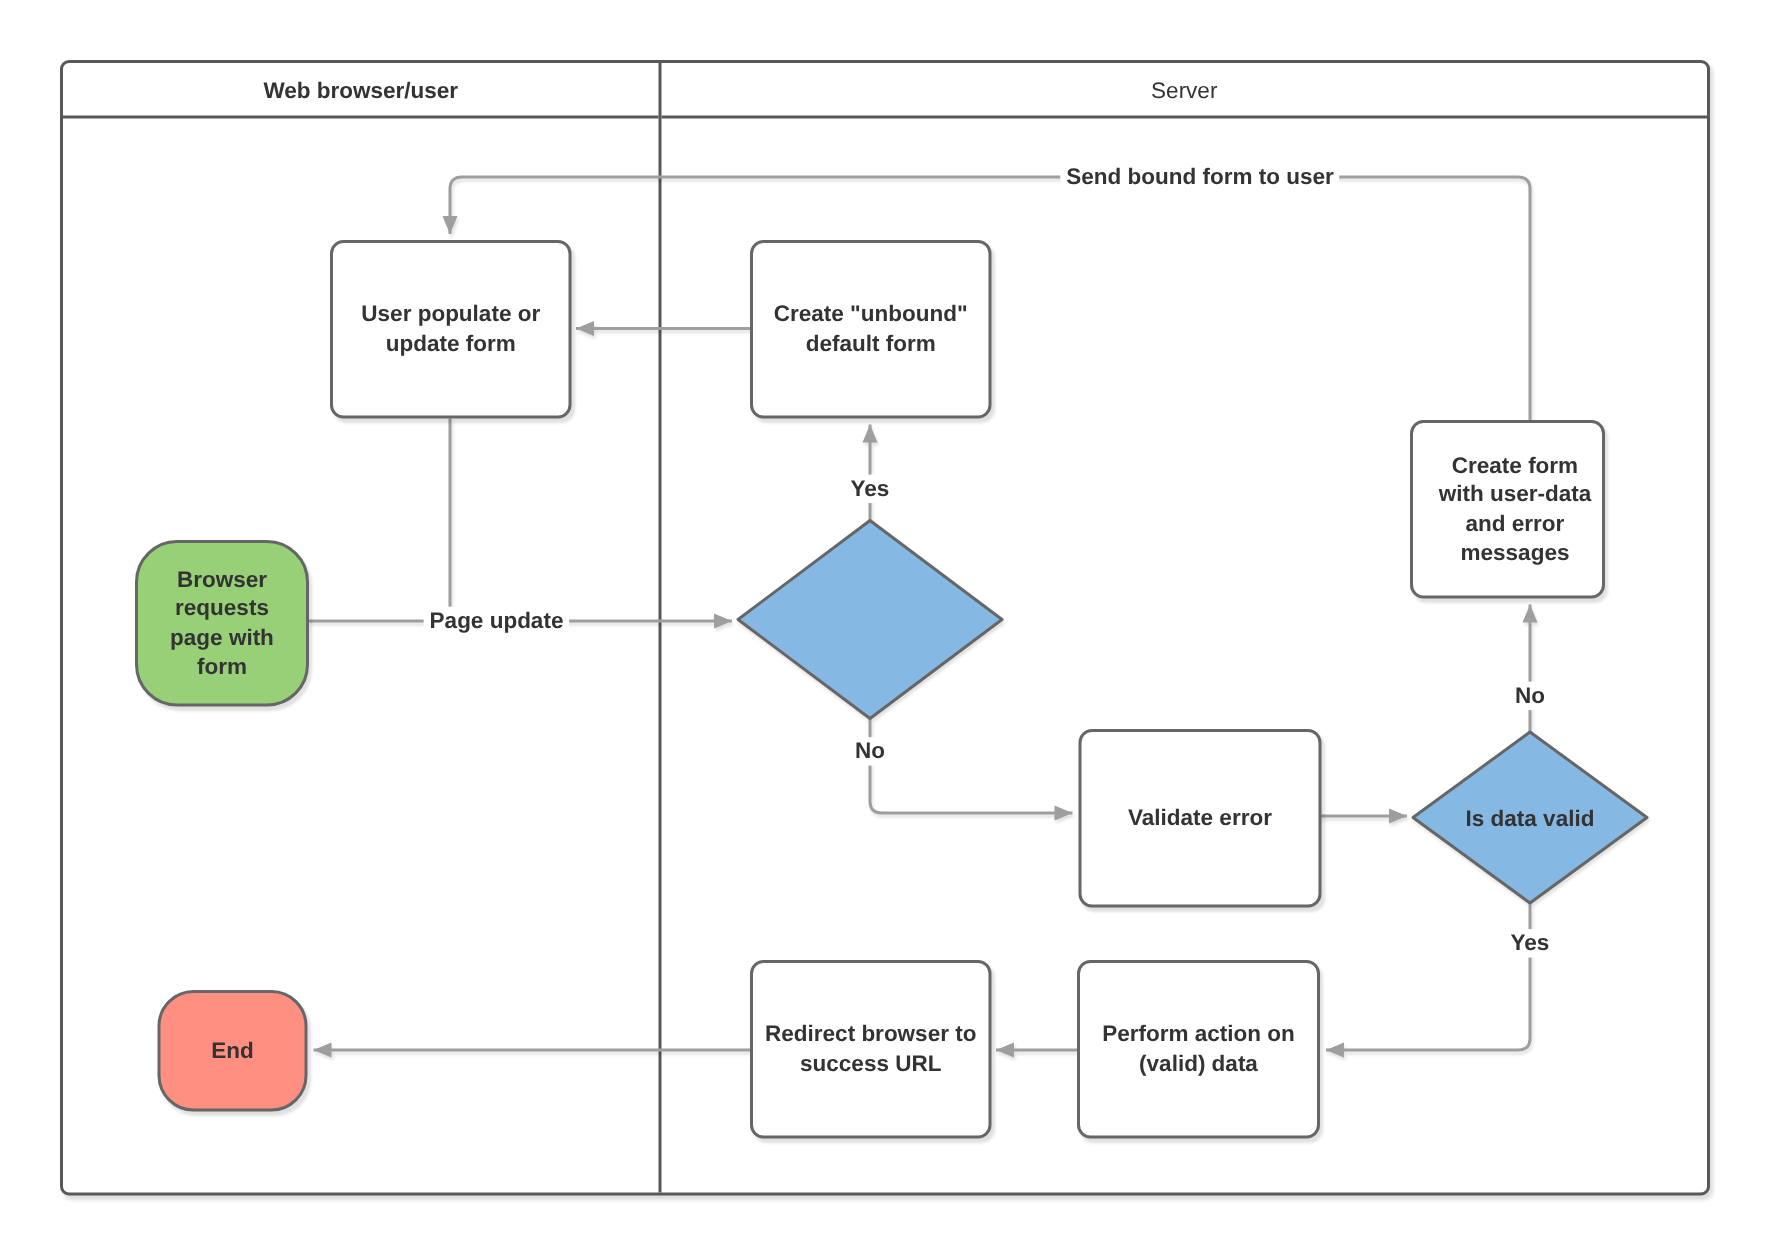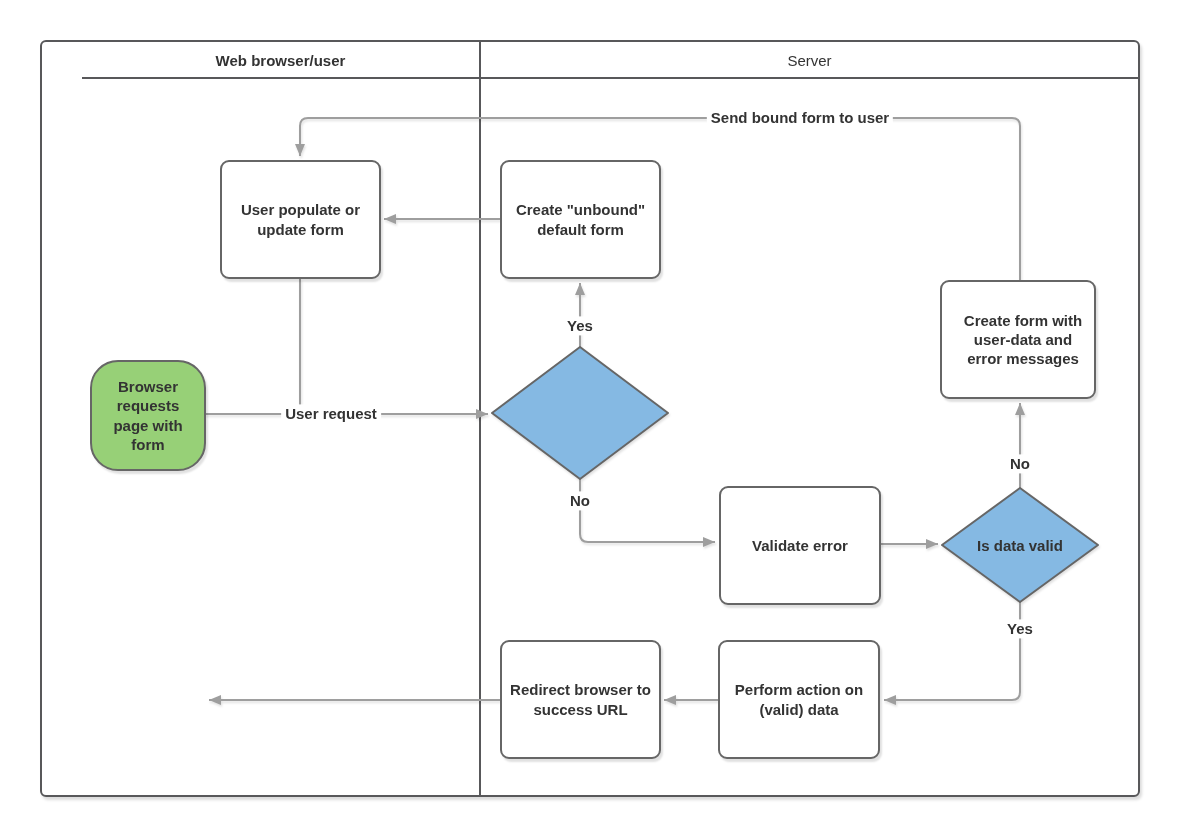--- a/index.html
+++ b/index.html
@@ -18,21 +18,20 @@
     position: absolute;
     left: 40px; top: 40px;
     width: 1100px; height: 757px;
     border: 2px solid var(--lane-border, #58585a);
     border-radius: 6px;
     box-sizing: border-box;
     display: flex;
     box-shadow: 2px 3px 3px rgba(0,0,0,0.14);
     background: #ffffff;
     z-index: 1;
-    padding-left: 40px;
   }
   .lane { position: relative; height: 100%; box-sizing: border-box; }
   .lane-browser { width: 399px; border-right: 2px solid var(--lane-border, #58585a); }
   .lane-server  { flex: 1; border-radius: 14px; }
   .lane-header {
     height: 37px;
     line-height: 37px;
     text-align: center;
     border-bottom: 2px solid var(--lane-border, #58585a);
     font-size: 15px;
@@ -153,31 +152,32 @@
     <polygon class="decision" points="492,413 580,347 668,413 580,479"></polygon>
     <polygon class="decision" points="942,545 1020,488 1098,545 1020,602"></polygon>
   </svg>
 
   <div class="node start" style="left:90px; top:360px; width:116px; height:111px;">Browser requests page with form</div>
 
   <div class="node" style="left:220px; top:160px; width:161px; height:119px;">User populate or update form</div>
 
   <div class="node" style="left:500px; top:160px; width:161px; height:119px;">Create "unbound" default form</div>
 
-  <div class="node" style="left:940px; top:280px; width:156px; height:119px;padding-left:16px;">Create form with user-data and error messages</div>
+  <div class="node" style="left:940px; top:280px; width:130px; height:119px;padding-left:16px;">Create form with user-data and error messages</div>
 
   <div class="node" style="left:719px; top:486px; width:162px; height:119px;">Validate error</div>
 
   <div class="node" style="left:500px; top:640px; width:161px; height:119px;">Redirect browser to success URL</div>
 
   <div class="node" style="left:718px; top:640px; width:162px; height:119px;">Perform action on (valid) data</div>
 
+  <div class="node end" style="left:105px; top:660px; width:100px; height:81px;">End</div>
 
   <div class="float-label" style="left:1020px; top:546px; width:130px;">Is data valid</div>
 
   <div class="float-label edge-label" style="left:800px; top:118px;">Send bound form to user</div>
-  <div class="float-label edge-label" style="left:331px; top:414px;">User request</div>
+  <div class="float-label edge-label" style="left:331px; top:414px;">Page update</div>
   <div class="float-label edge-label" style="left:580px; top:326px;">Yes</div>
   <div class="float-label edge-label" style="left:580px; top:501px;">No</div>
   <div class="float-label edge-label" style="left:1020px; top:464px;">No</div>
   <div class="float-label edge-label" style="left:1020px; top:629px;">Yes</div>
 
 </div>
 
 </body></html>

